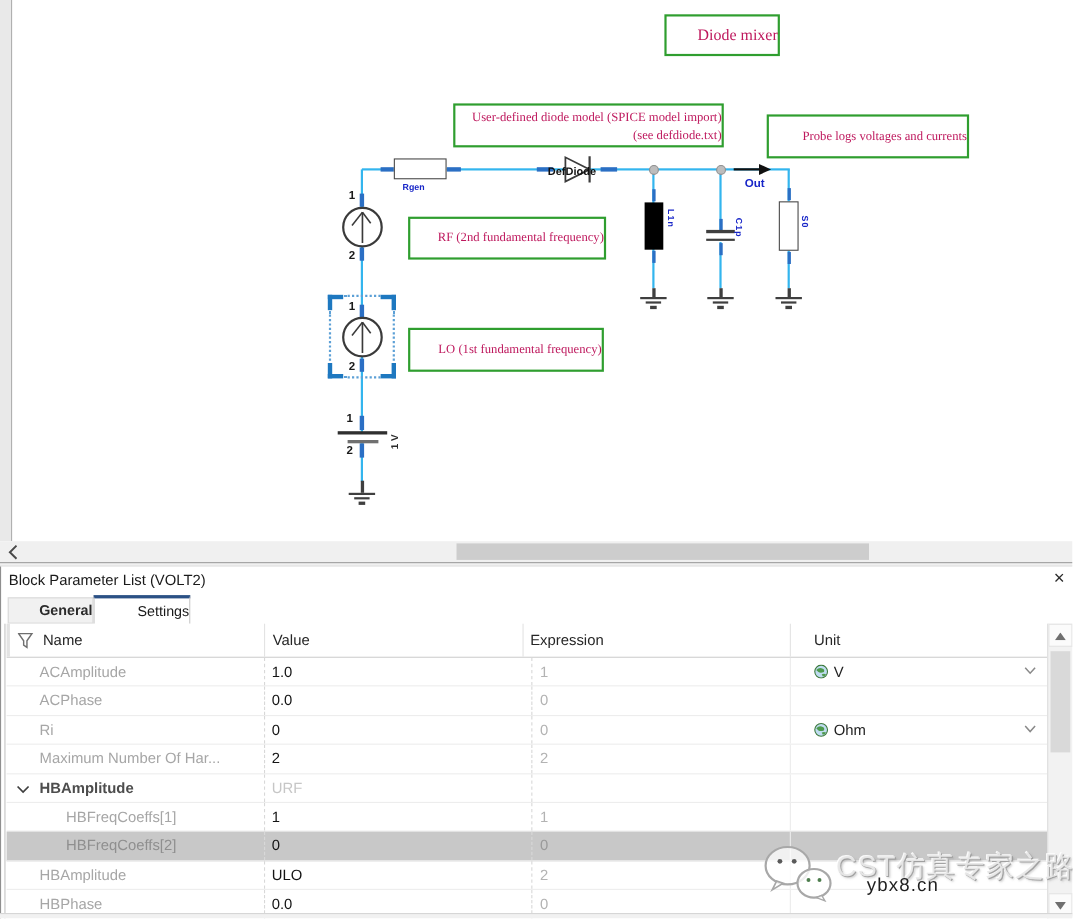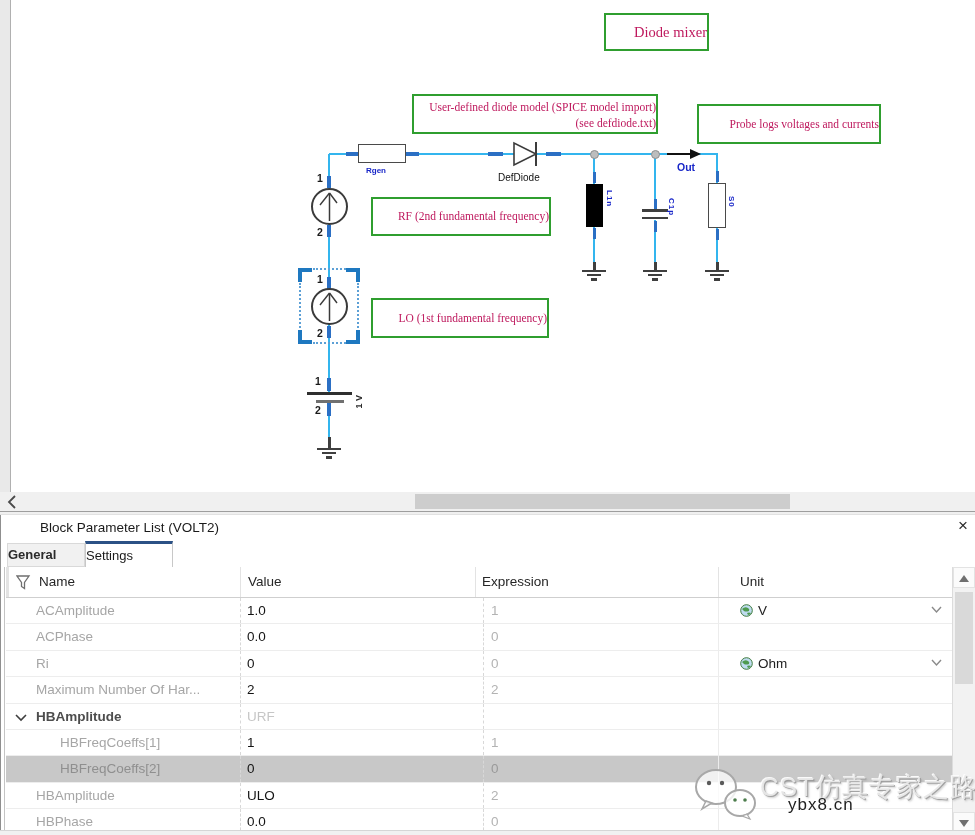--- a/index.html
+++ b/index.html
@@ -18,23 +18,23 @@
   .vlabel{writing-mode:vertical-rl;color:#1826c8;font-weight:bold;font-size:8px;letter-spacing:1px;}
   .pin{font-size:10.5px;font-weight:bold;color:#1a1a1a;}
   .source{width:37px;height:37px;border:2px solid #3a3a3a;border-radius:50%;background:#fff;box-sizing:border-box;}
   .corner{width:14px;height:14px;box-sizing:border-box;}
   .dotted-h{height:0;border-top:2px dotted #5ca0d6;}
   .dotted-v{width:0;border-left:2px dotted #5ca0d6;}
   
   .hscroll{left:0;top:492px;width:975px;height:19px;background:#f0f0f0;}
   .hthumb{left:415px;top:494px;width:375px;height:15px;background:#cdcdcd;}
   .divider{left:0;top:511px;width:975px;height:4px;background:#f0f0f0;border-top:1px solid #9e9e9e;border-bottom:1px solid #e2e2e2;box-sizing:border-box;}
-  .panel-title{left:8px;top:520px;font-size:13.5px;color:#1a1a1a;margin-left:32px;}
+  .panel-title{left:8px;top:520px;font-size:13.5px;color:#1a1a1a;}
   .close-x{left:958px;top:516px;font-size:17px;color:#2b2b2b;cursor:default;}
-  .tab{box-sizing:border-box;text-align:left;font-size:13px;}
+  .tab{box-sizing:border-box;text-align:right;font-size:13px;}
   .tab-general{left:7px;top:543px;width:78px;height:24px;background:#f1f1f1;border:1px solid #d9d9d9;font-weight:bold;color:#2b2b2b;line-height:22px;}
   .tab-settings{left:85px;top:541px;width:88px;height:26px;background:#fff;border-left:1px solid #c8c8c8;border-right:1px solid #c8c8c8;border-top:3px solid #2b5185;color:#1a1a1a;line-height:23px;}
   
   #table{left:6px;top:567px;width:946px;background:#fff;}
   .thead{position:relative;height:30px;border-bottom:1px solid #cfcfcf;display:flex;font-size:13.5px;color:#262626;}
   .row{position:relative;height:26.4px;border-bottom:1px solid #ededed;display:flex;font-size:13.5px;box-sizing:border-box;}
   .row.selected{background:#c8c8c8;}
   .cell{box-sizing:border-box;line-height:26px;overflow:hidden;white-space:nowrap;}
   .c-name{width:234px;padding-left:30px;color:#a6a6a6;}
   .c-expr{width:243px;padding-left:6px;border-left:1px dashed #d8d8d8;color:#141414;}
@@ -95,21 +95,21 @@
   <div class="abs junction" style="left:589.5px;top:149.5px"></div>
   <div class="abs junction" style="left:650.5px;top:149.5px"></div>
 
   <div class="abs" style="left:358px;top:144px;width:48px;height:19px;background:#fff;border:1.6px solid #4a4a4a;box-sizing:border-box"></div>
   <div class="abs blue-label" style="left:366px;top:166px;font-size:8px">Rgen</div>
 
   <svg class="abs" style="left:504px;top:139px" width="46" height="30">
     <polygon points="10,4 10,26 32,15" fill="#ffffff" stroke="#3c3c3c" stroke-width="1.6"></polygon>
     <line x1="32" y1="3" x2="32" y2="27" stroke="#3c3c3c" stroke-width="2"></line>
   </svg>
-  <div class="abs" style="left:498px;top:172px;font-size:10px;font-weight:normal;color:#101010">DefDiode</div>
+  <div class="abs" style="left:498px;top:151px;font-size:10px;font-weight:bold;color:#101010">DefDiode</div>
 
   <svg class="abs" style="left:666px;top:146px" width="38" height="16">
     <line x1="1" y1="8" x2="24" y2="8" stroke="#111" stroke-width="2"></line>
     <polygon points="24,3 24,13 35,8" fill="#111"></polygon>
   </svg>
   <div class="abs blue-label" style="left:677px;top:161px;font-size:10.5px">Out</div>
 
   <div class="abs" style="left:586px;top:184px;width:17px;height:43px;background:#000"></div>
   <div class="abs vlabel" style="left:605px;top:190px">L1n</div>
 

